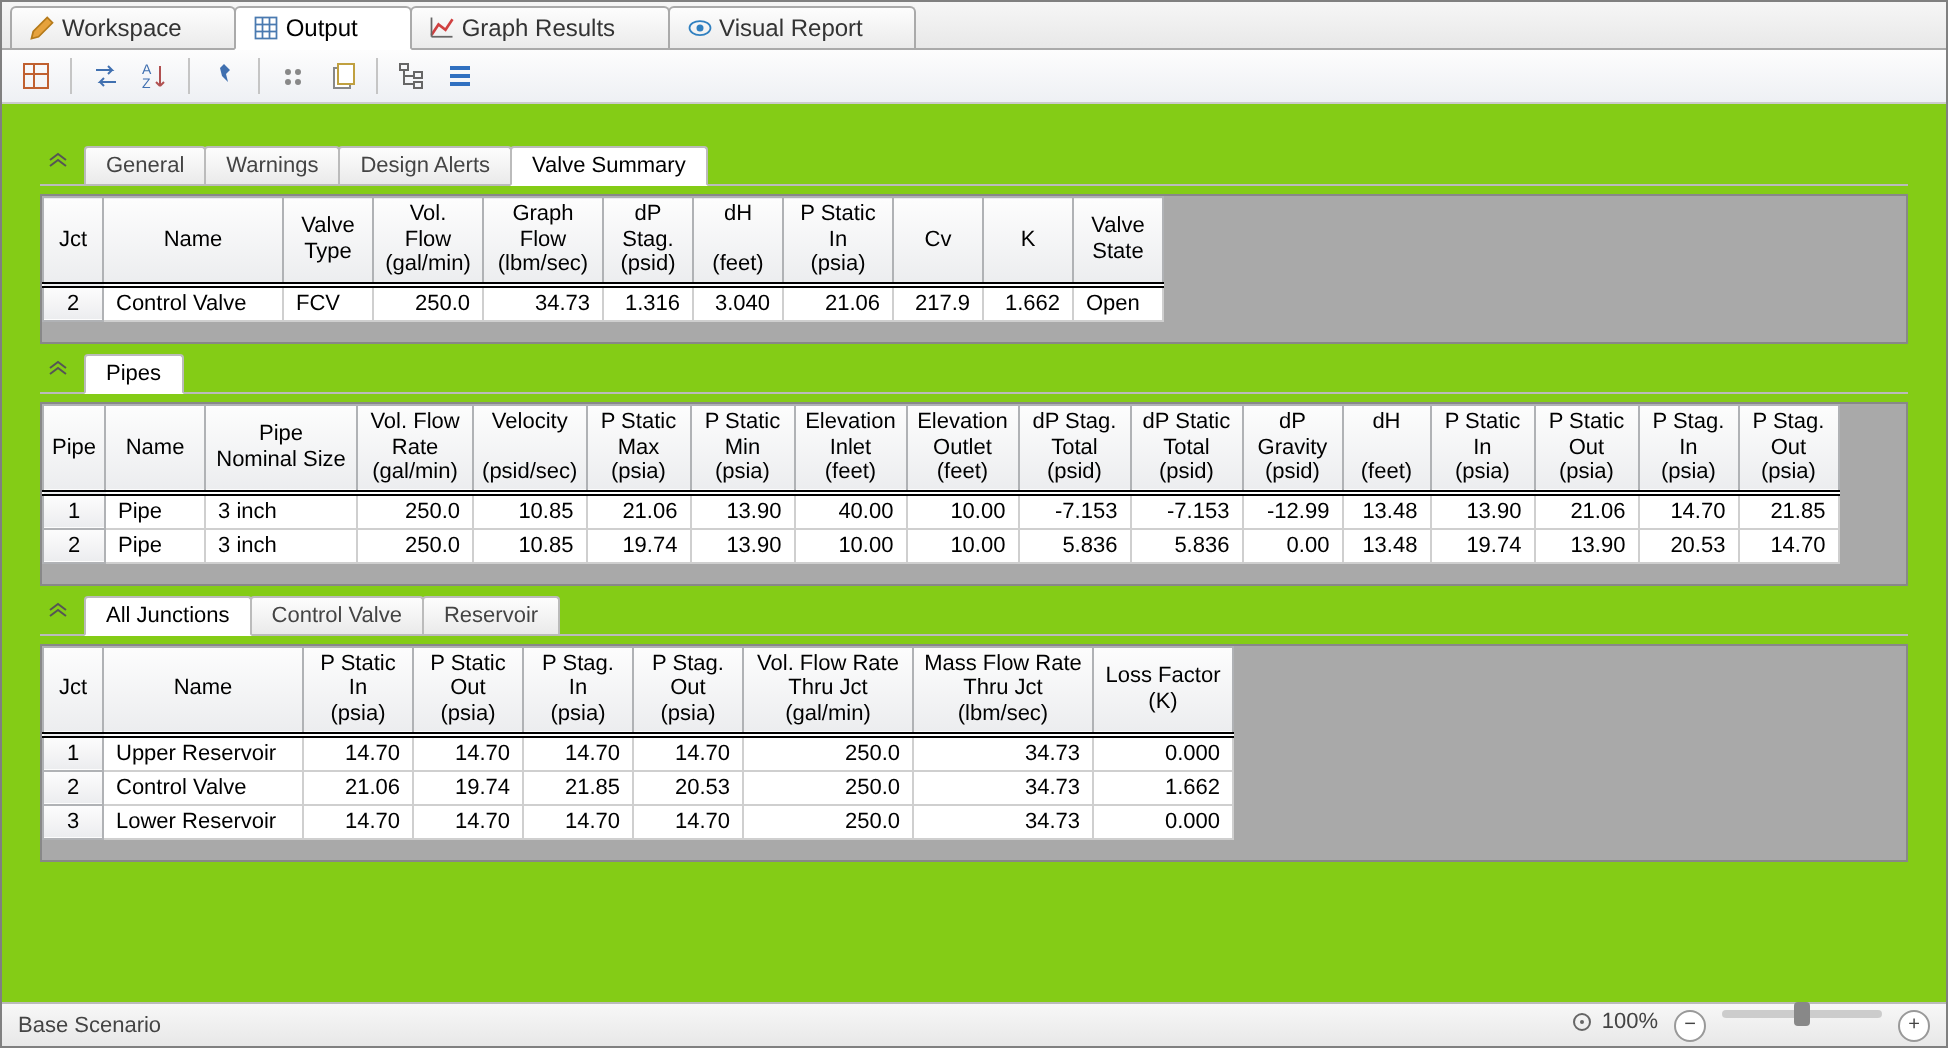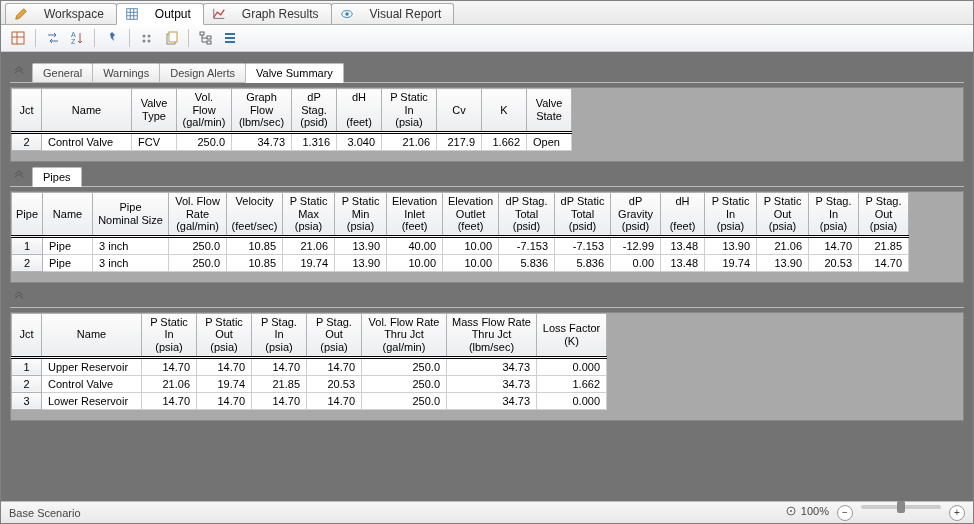--- a/index.html
+++ b/index.html
@@ -21,22 +21,22 @@
     display: flex;
     align-items: flex-end;
     background: linear-gradient(#f6f6f6, #e8e8e8);
     border-bottom: 1px solid #aaa;
     padding-left: 4px;
     height: 24px;
   }
   .main-tab {
     display: flex;
     align-items: center;
-    gap: 16px;
-    padding: 3px 12px 3px 8px;
+    gap: 3px;
+    padding: 3px 26px 3px 8px;
     border: 1px solid #aaa;
     border-bottom: none;
     background: linear-gradient(#fdfdfd, #ebebeb);
     margin-right: -1px;
     border-radius: 3px 3px 0 0;
     cursor: pointer;
     font-size: 12px;
     color: #333;
   }
   .main-tab.active {
@@ -64,23 +64,23 @@
     align-items: center;
     justify-content: center;
     width: 22px; height: 22px;
     border-radius: 3px;
     cursor: pointer;
   }
   .tool-sep { width:1px; height:18px; background:#c5c5c5; margin:0 4px; }
   
   .content {
     flex: 1;
-    background: #737373;
+    background: #84cc16;
     overflow-y: auto;
-    padding: 6px;
+    padding: 16px;
   }
   .panel {
     margin: 2px 3px 2px 3px;
   }
   .panel-head {
     display: flex;
     align-items: flex-end;
     border-bottom: 1px solid #bbb;
   }
   .collapse-btn {
@@ -355,21 +355,21 @@
           <tr class="hbottom">
             <th style="width:30px">Pipe</th>
             <th style="width:50px">Name</th>
             <th style="width:76px">Pipe
 Nominal Size</th>
             <th style="width:58px">Vol. Flow
 Rate
 (gal/min)</th>
             <th style="width:56px">Velocity
 
-(feet/sec)</th>
+(psid/sec)</th>
             <th style="width:52px">P Static
 Max
 (psia)</th>
             <th style="width:52px">P Static
 Min
 (psia)</th>
             <th style="width:56px">Elevation
 Inlet
 (feet)</th>
             <th style="width:56px">Elevation
@@ -445,20 +445,25 @@
     </div>
   </div>
 
   <div class="panel">
     <div class="panel-head">
       <div class="collapse-btn">
           <svg width="12" height="12">
             <path d="M2 8l4-3 4 3M2 5l4-3 4 3" fill="none" stroke="#555"></path>
           </svg>
         </div>
+      <div class="sub-tabs">
+        <div class="sub-tab active"><span>All Junctions</span></div>
+        <div class="sub-tab"><span>Control Valve</span></div>
+        <div class="sub-tab"><span>Reservoir</span></div>
+      </div>
     </div>
     <div class="table-wrap">
       <table class="data">
         <thead>
           <tr class="hbottom">
             <th style="width:30px">Jct</th>
             <th style="width:100px">Name</th>
             <th style="width:55px">P Static
 In
 (psia)</th>

